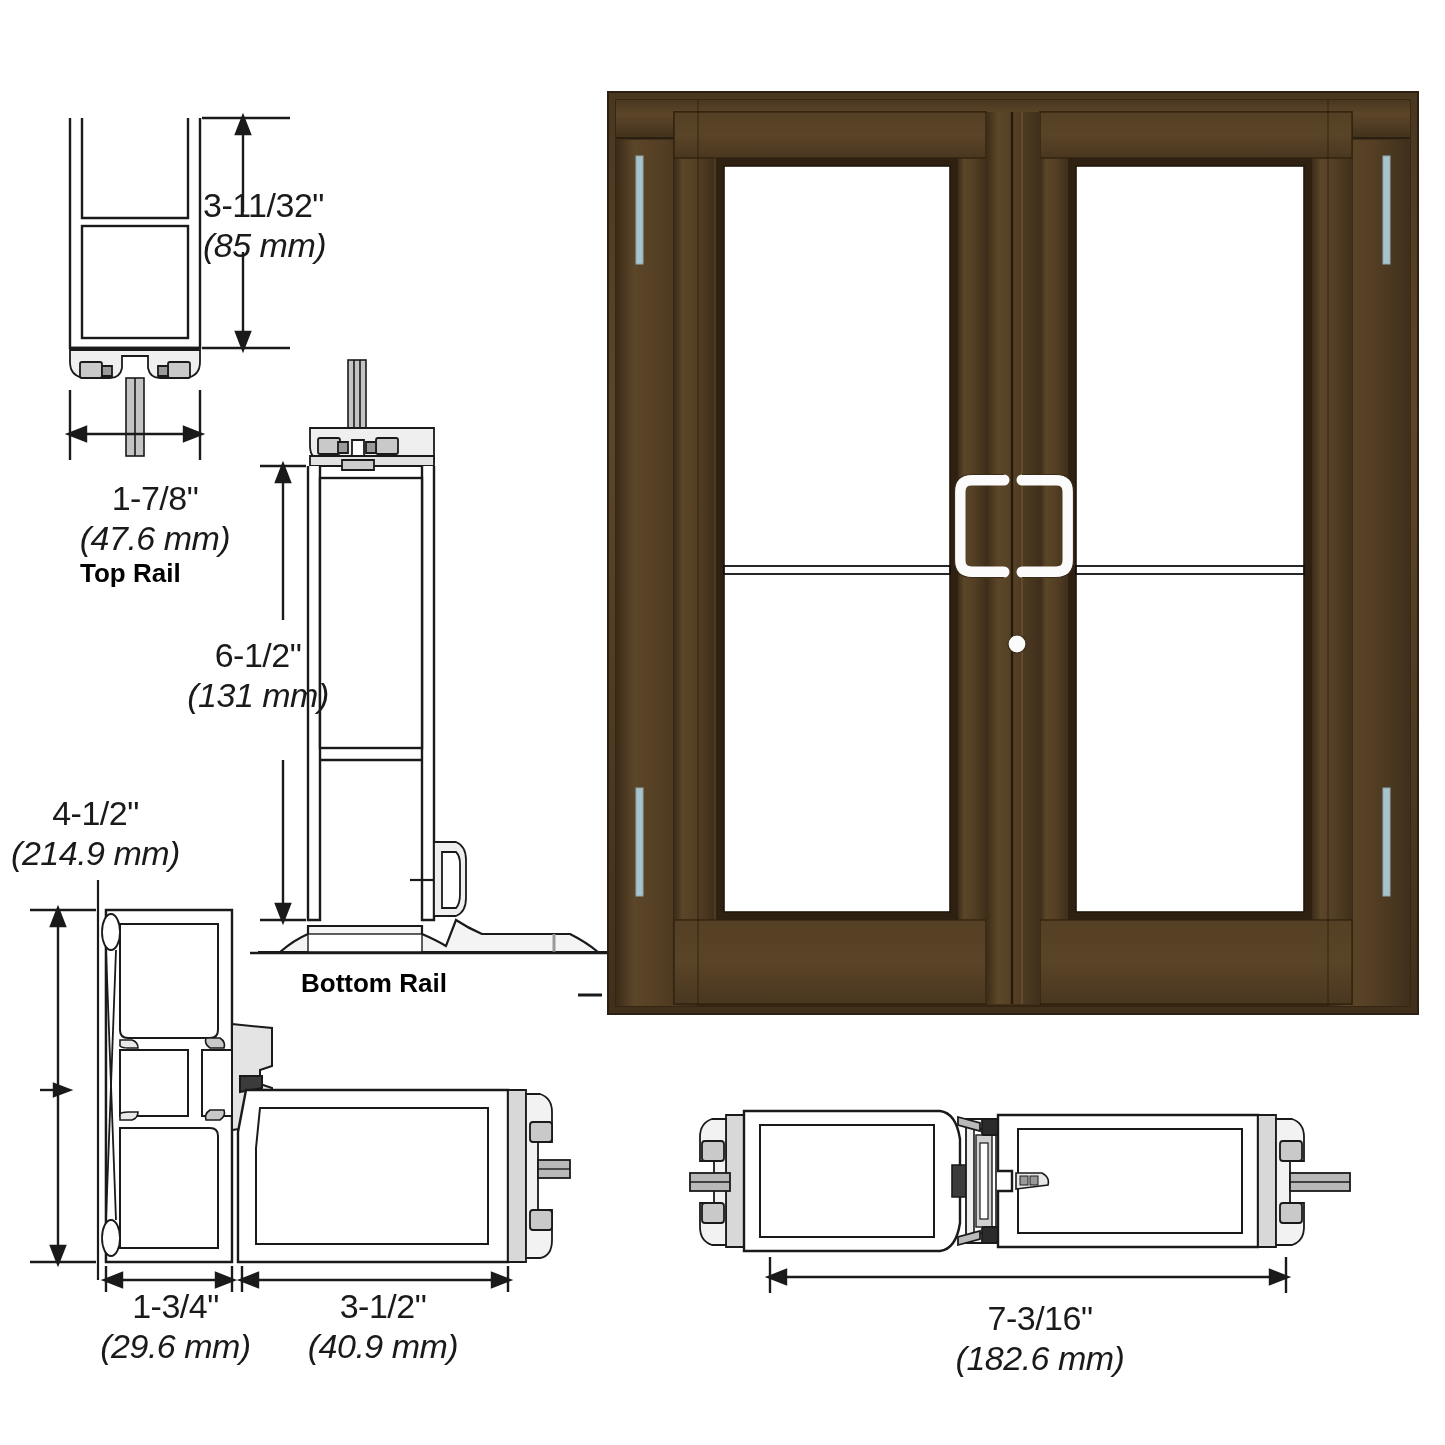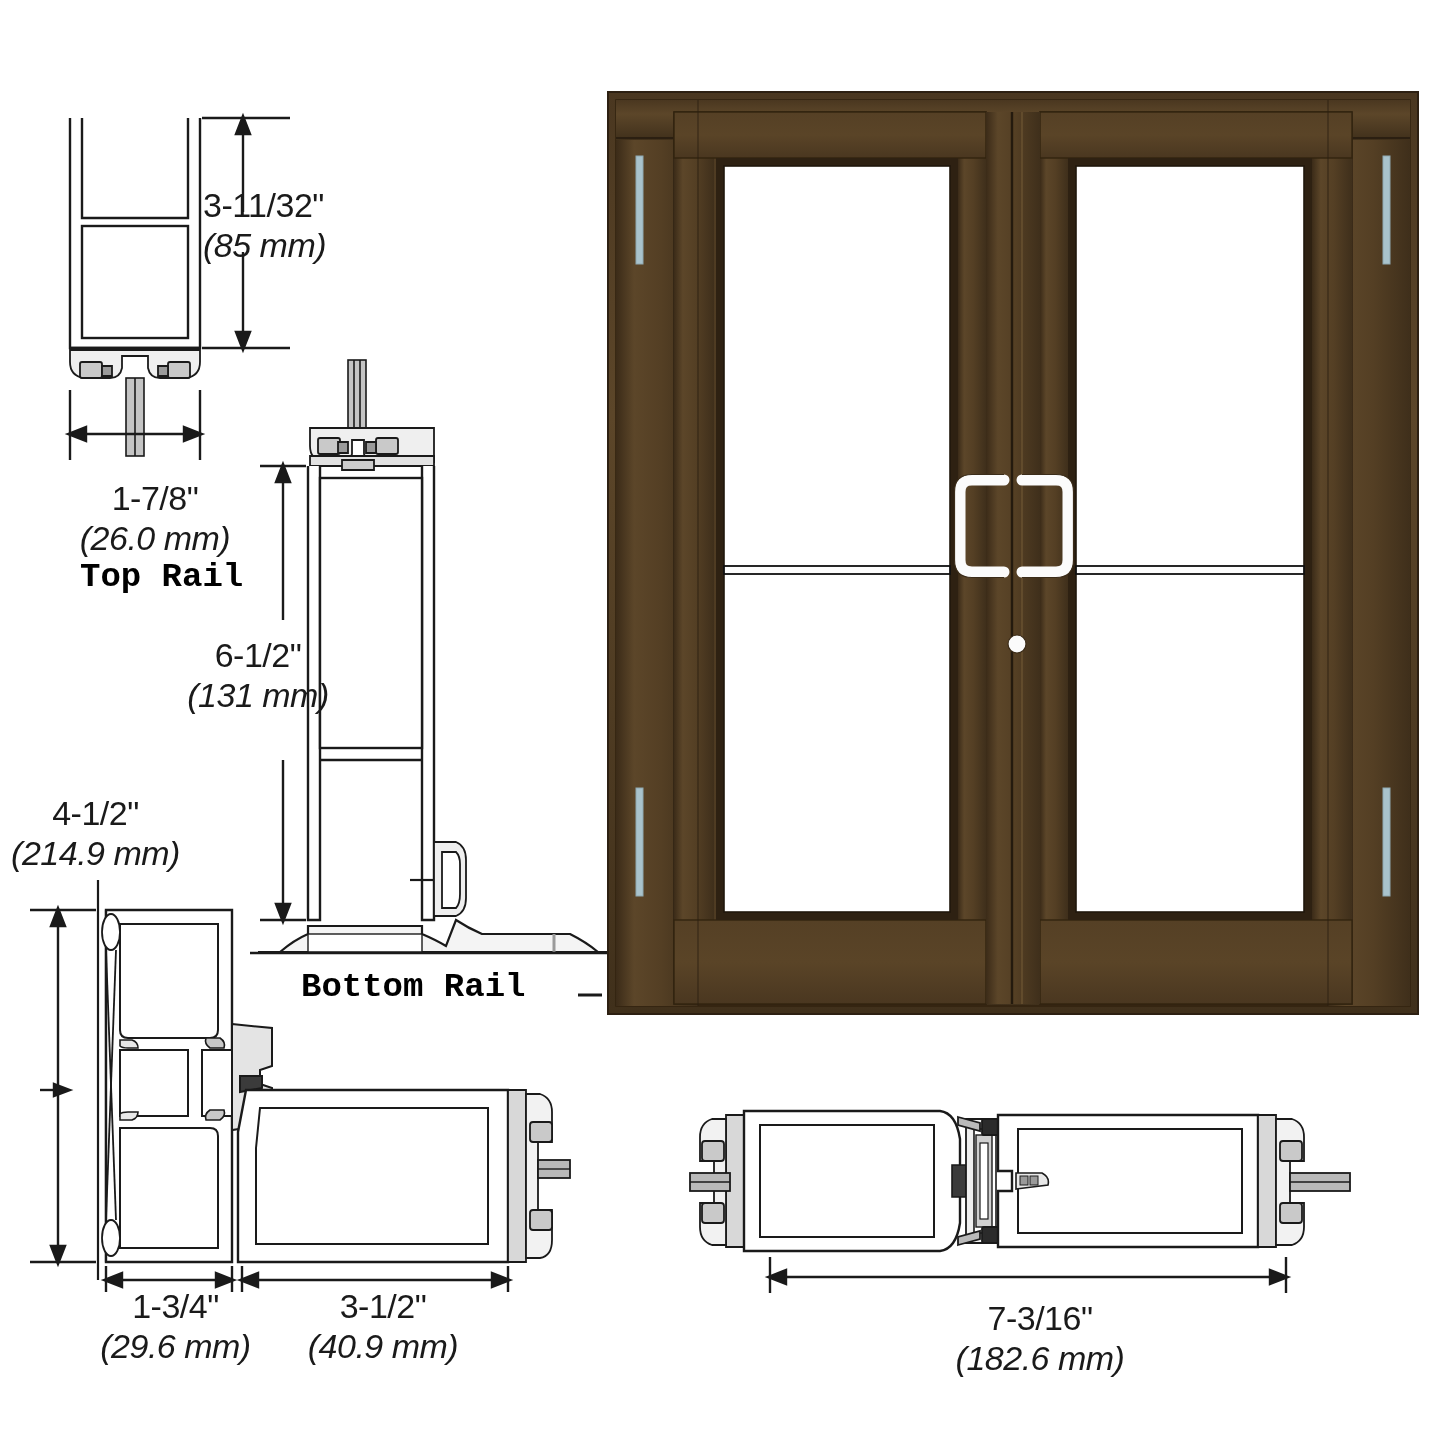--- a/index.html
+++ b/index.html
@@ -23,23 +23,23 @@
     font-size: 34px;
     line-height: 1.18;
     letter-spacing: -0.5px;
     white-space: nowrap;
     text-align: center;
   }
   .dim-label .l2 { display: block; font-style: italic; }
   .part-label {
     position: absolute;
     color: #000000;
-    font-family: Liberation Mono, monospace;
+    font-family: Liberation Sans, sans-serif;
     font-weight: bold;
-    font-size: 34px;
+    font-size: 26px;
     letter-spacing: 0px;
     white-space: nowrap;
   }
   svg { display: block; overflow: visible; }
   .svgbox { position: absolute; }
 </style>
 </head>
 <body>
 
 <div id="sheet">
@@ -89,21 +89,21 @@
     </svg>
   </div>
 
   <div class="dim-label" style="left:203px; top:185px; width:180px; text-align:left;">
     <span>3-11/32"</span>
     <span class="l2">(85 mm)</span>
   </div>
 
   <div class="dim-label" style="left:55px; top:478px; width:200px;">
     <span>1-7/8"</span>
-    <span class="l2">(26.0 mm)</span>
+    <span class="l2">(47.6 mm)</span>
   </div>
 
   <div class="part-label" style="left:80px; top:558px;">Top Rail</div>
 
   <div class="svgbox" style="left:250px; top:360px; width:380px; height:600px;">
     <svg width="380" height="600" viewBox="0 0 380 600">
 
       <g stroke="#1a1a1a" stroke-width="1.6">
         <rect x="98" y="0" width="18" height="68" fill="#c4c4c4"></rect>
         <line x1="104" y1="0" x2="104" y2="68"></line>

